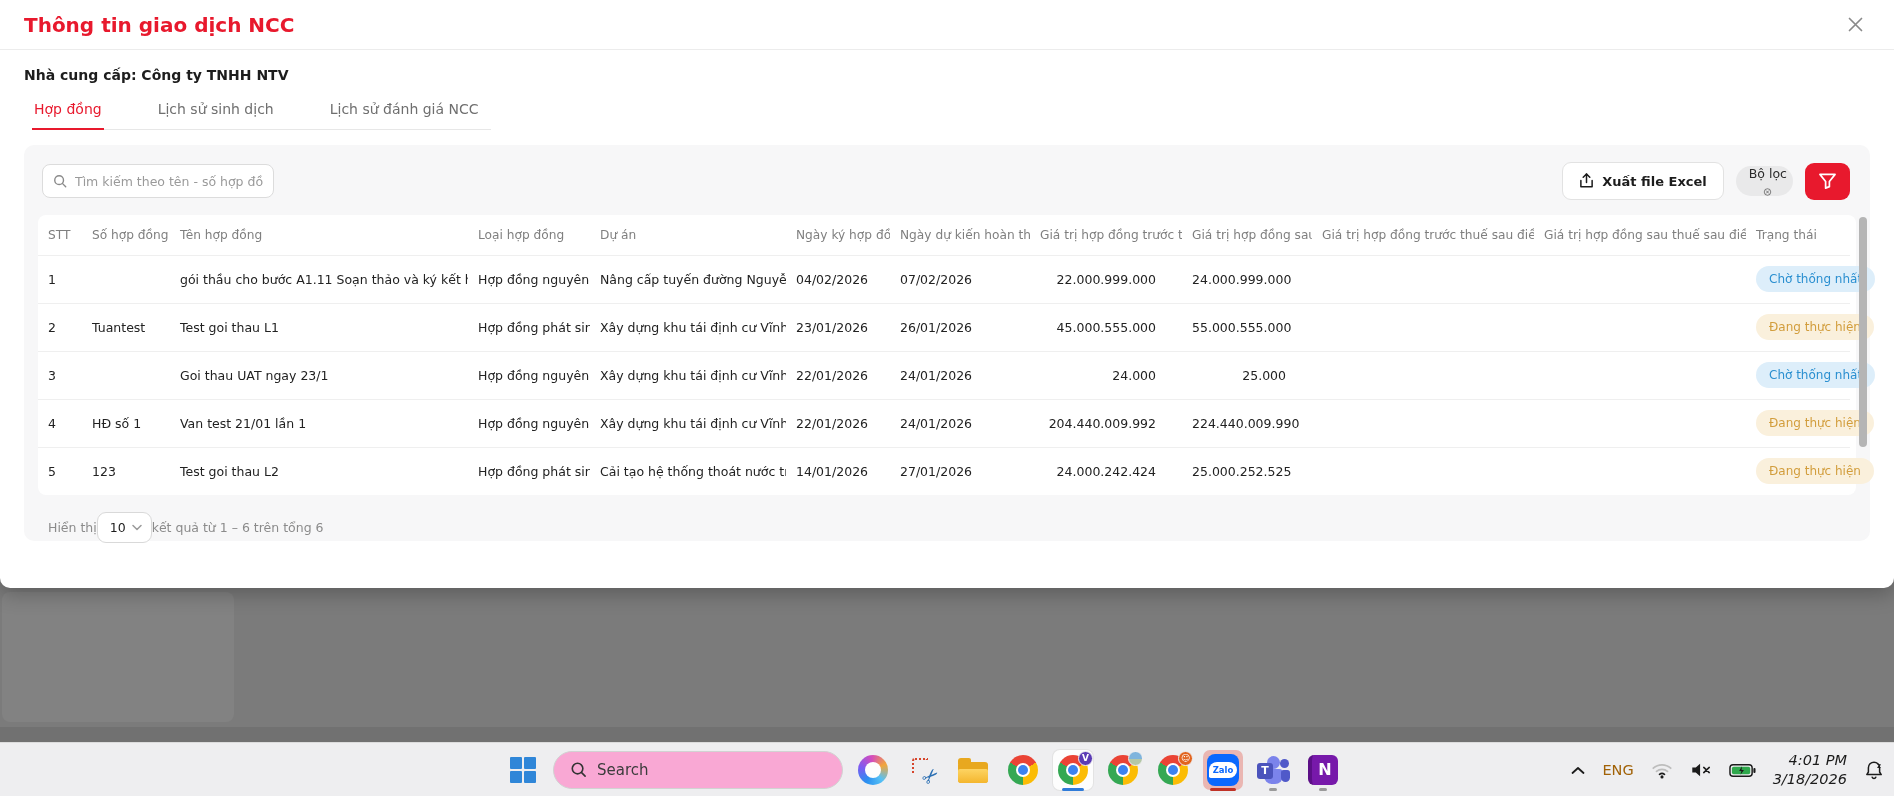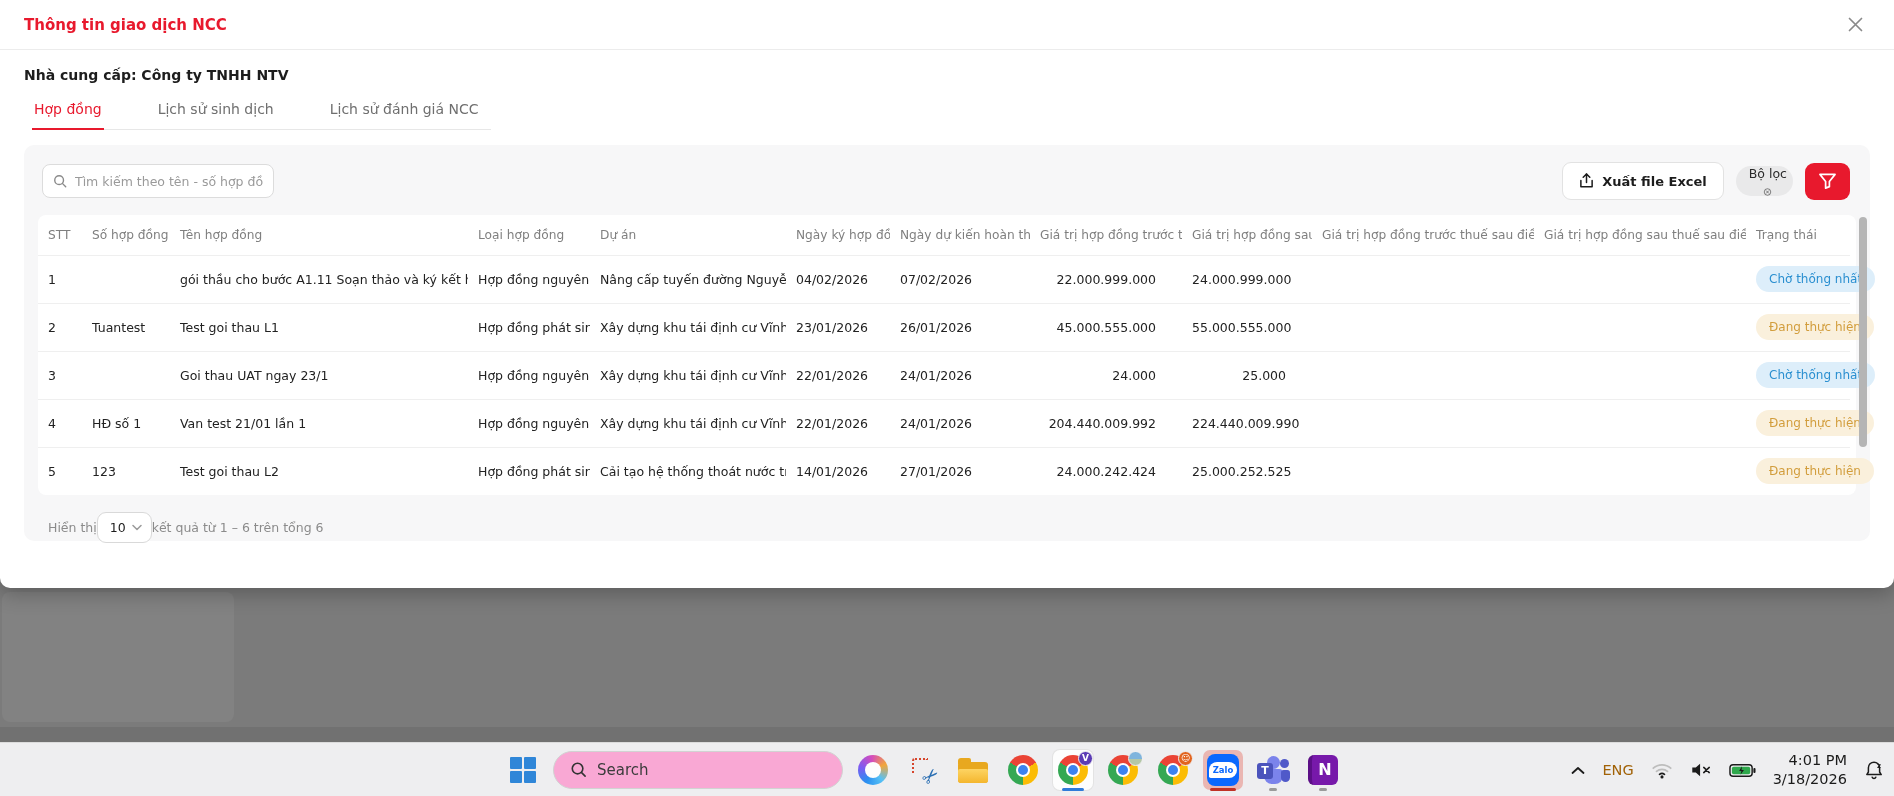--- a/index.html
+++ b/index.html
@@ -10,21 +10,21 @@
   
   .dim-zone { position:absolute; left:0; top:588px; width:100%; height:154px; background:#7b7b7b; }
   .under-sidebar { position:absolute; left:2px; top:4px; width:232px; height:130px; background:#828282; border-radius:8px; }
   .under-strip { position:absolute; left:0; bottom:0; width:100%; height:15px; background:#717171; }
 
   
   .modal { position:absolute; top:0; left:0; width:100%; height:588px; background:#fff;
     border-radius:0 0 10px 10px; box-shadow:0 6px 20px rgba(0,0,0,.25); }
   .modal-header { display:flex; align-items:center; justify-content:space-between;
     height:50px; padding:0 26px 0 24px; border-bottom:1px solid #ececec; }
-  .modal-title { color:var(--accent,#e8192d); font-size:15px; font-weight:bold; }
+  .modal-title { color:var(--accent,#e8192d); font-size:20px; font-weight:bold; }
   .close-x { width:26px; height:26px; display:flex; align-items:center; justify-content:center; cursor:pointer; }
   .supplier { margin:17px 24px 0; font-size:14px; font-weight:bold; color:#1d1d1d; }
   .tabs { display:inline-flex; gap:52px; margin:10px 0 0 32px; border-bottom:1px solid #e7e7e7; padding-right:10px; }
   .tab { background:none; border:none; font:inherit; font-size:14px; color:#6f6f6f;
     padding:8px 2px 11px; cursor:pointer; border-bottom:2px solid transparent; margin-bottom:-1px; }
   .tab.active { color:var(--accent,#e8192d); font-weight:500; border-bottom-color:var(--accent,#e8192d); }
 
   
   .panel { margin:15px 24px 0; height:396px; background:#f7f7f8; border-radius:10px; padding:17px 14px 0; position:relative; }
   .toolbar { display:flex; align-items:center; justify-content:space-between; padding:0 6px 0 4px; }
@@ -112,21 +112,21 @@
   .teams .b1 { position:absolute; right:6px; bottom:0; width:19px; height:15px; background:#7b83eb; border-radius:4px 4px 8px 8px; }
   .teams .b2 { position:absolute; right:-1px; bottom:2px; width:9px; height:12px; background:#5059c9; border-radius:3px 3px 5px 5px; }
   .teams .tbox { position:absolute; left:0; top:7px; width:16px; height:16px; background:#4b53bc; border-radius:3px;
     color:#fff; font-size:11px; font-weight:bold; display:flex; align-items:center; justify-content:center; }
   .onenote { width:30px; height:30px; background:#7719aa; border-radius:6px; color:#fff;
     font-size:16px; font-weight:bold; display:flex; align-items:center; justify-content:center; border-left:4px solid #5c0f87; }
 
   .tb-tray { position:absolute; right:10px; top:0; height:54px; display:flex; align-items:center; gap:17px; }
   .tray-item { display:flex; align-items:center; justify-content:center; cursor:pointer; }
   .lang { font-size:14.5px; color:#a16207; }
-  .clock { text-align:right; font-size:14.5px; color:#1b1b1b; line-height:1.3; cursor:default; }
+  .clock { text-align:right; font-size:14.5px; color:#1b1b1b; line-height:1.3; cursor:default;font-style:italic; }
 </style>
 </head>
 <body>
 
 <div class="screen">
 
   <div class="dim-zone">
     <div class="under-sidebar"></div>
     <div class="under-strip"></div>
   </div>

